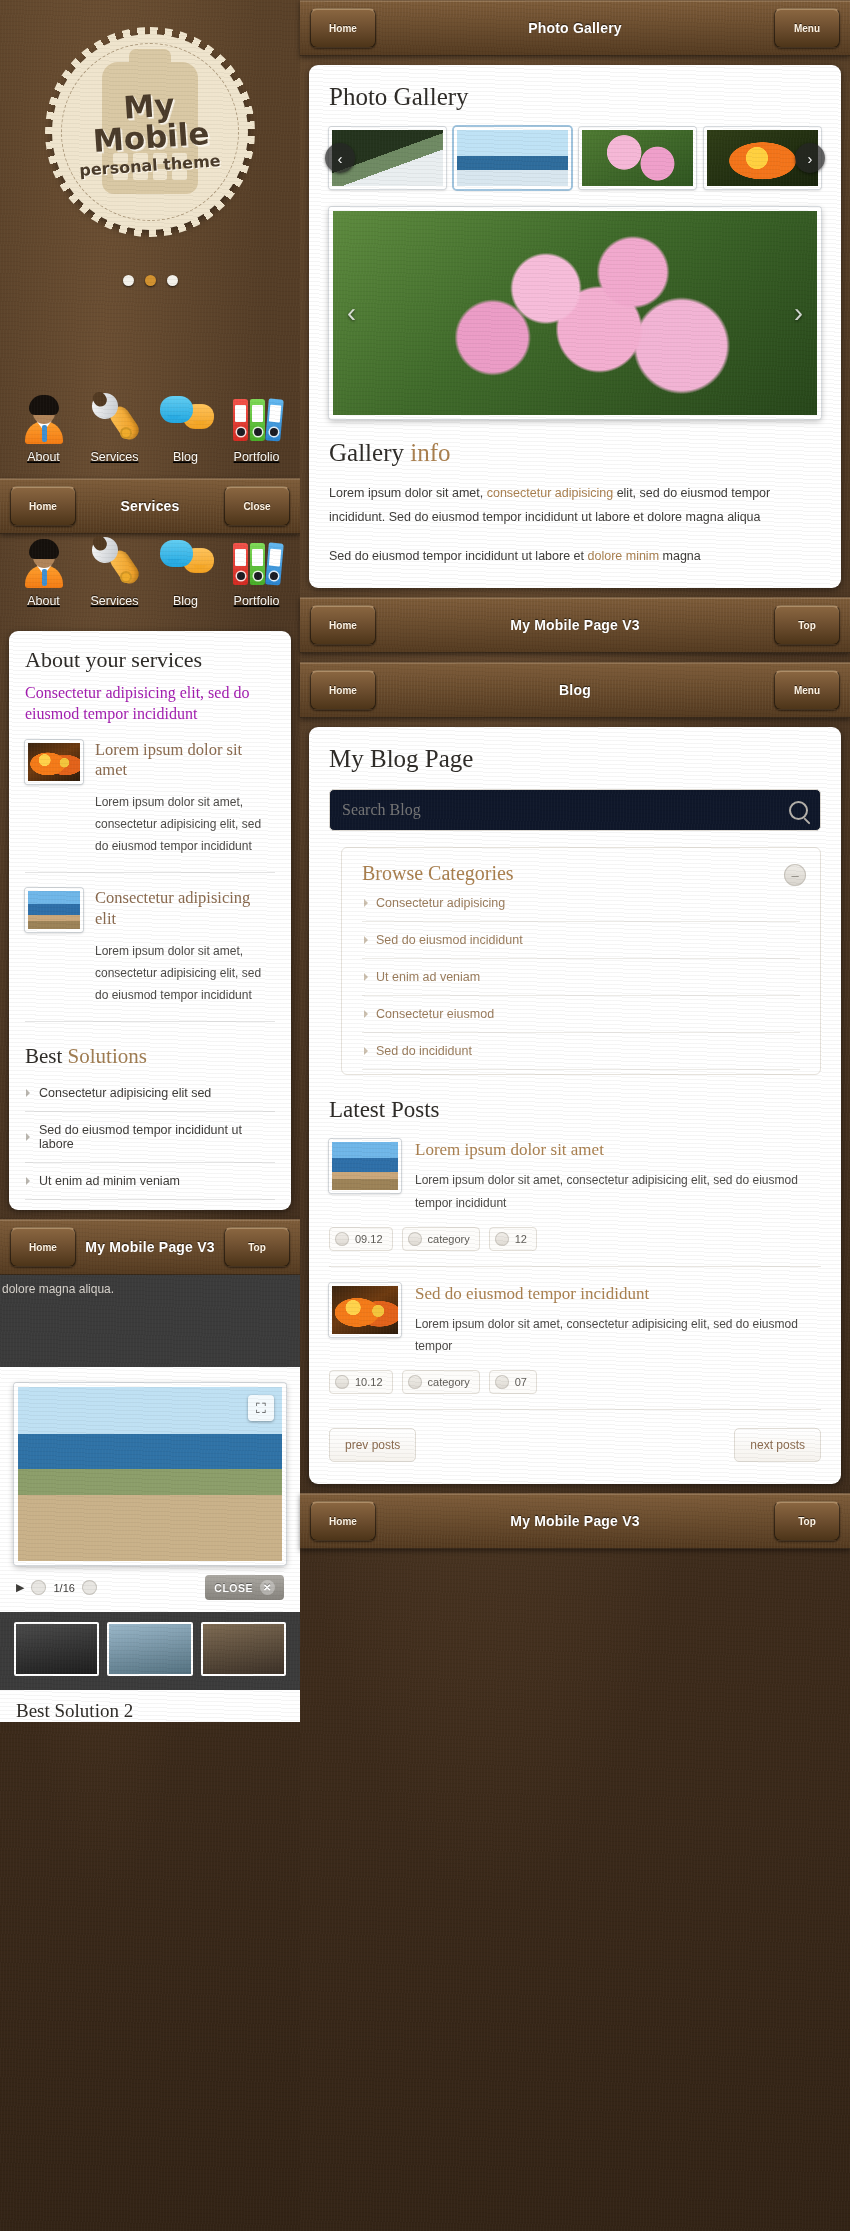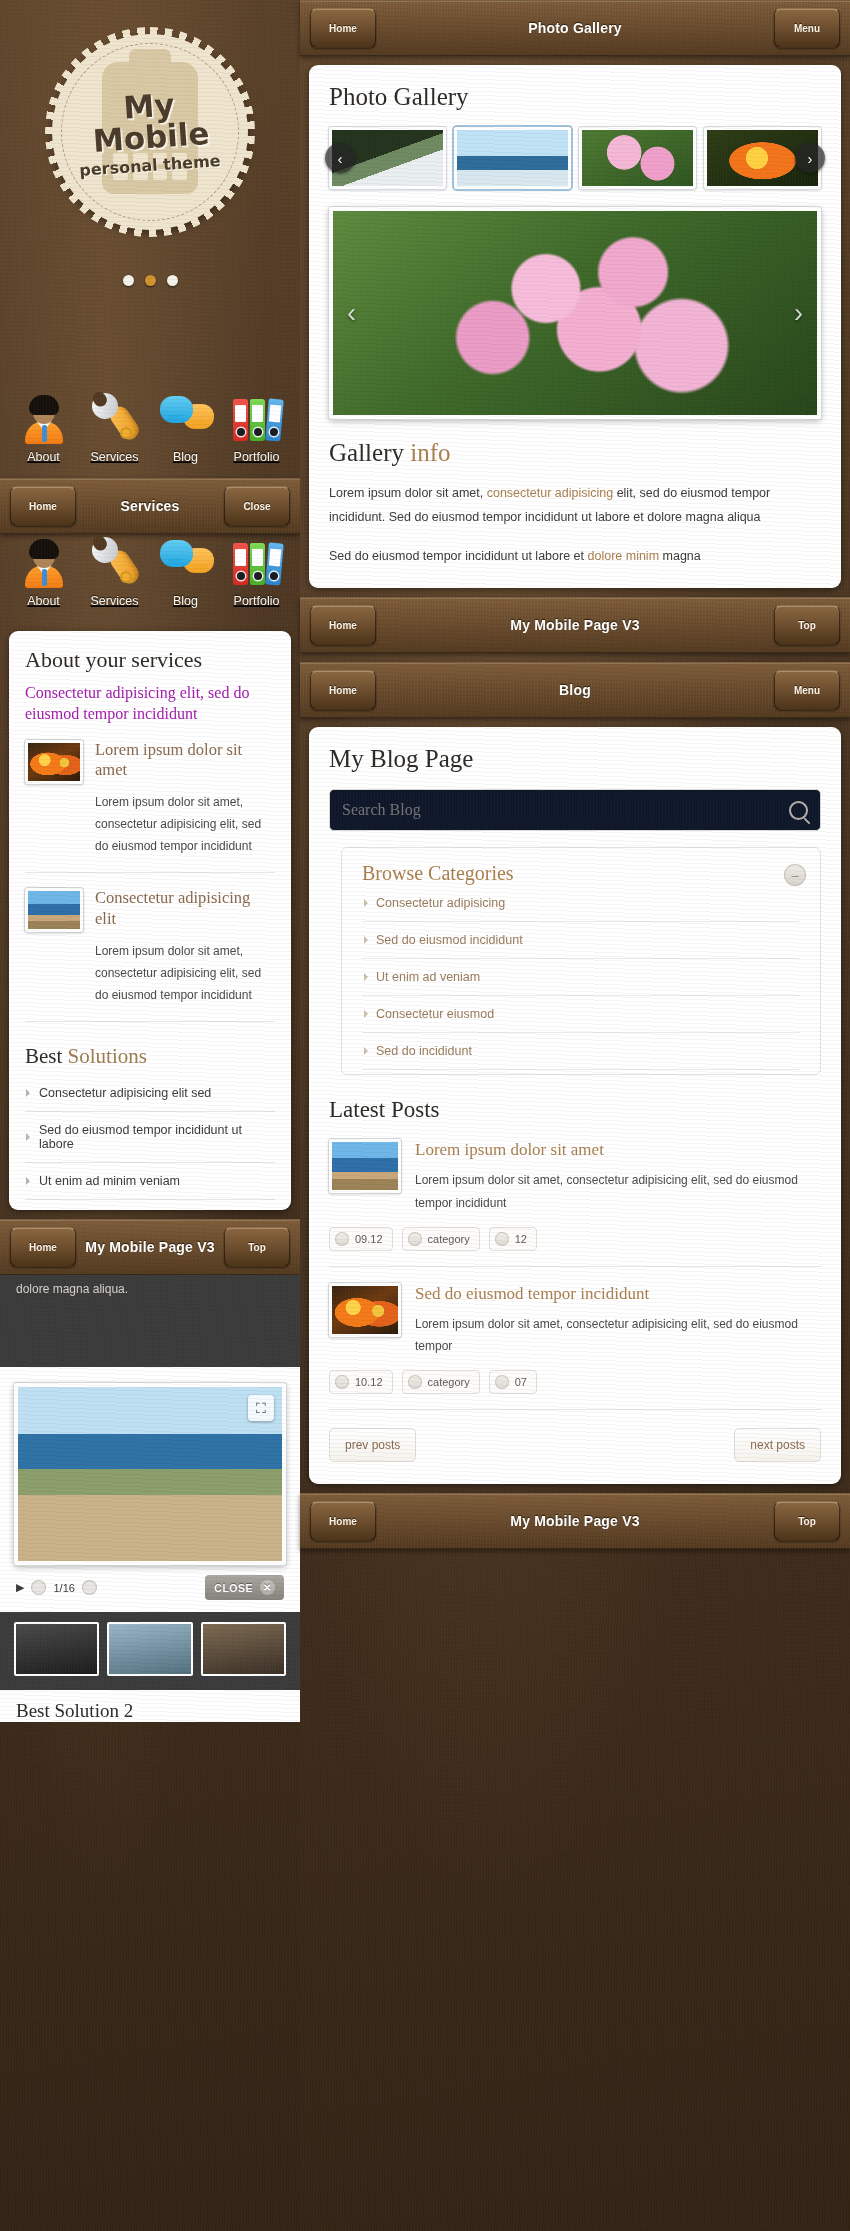--- a/index.html
+++ b/index.html
@@ -204,21 +204,21 @@
     border-bottom:1px solid #e4e4e4; position:relative;
   }
   .li::before{
     content:""; position:absolute; left:1px; top:50%; margin-top:-4px;
     border:4px solid transparent; border-left-color:#b9b5ae;
   }
 
   
   .lightwrap{ position:relative; flex:0 0 auto; }
   .darkfill{ background:#3b3b3b; height:92px; position:relative; }
-  .darkfill p{ color:#d7d2cb; font-size:12px; line-height:1.8; padding:4px 16px; }
+  .darkfill p{ color:#d7d2cb; font-size:12px; line-height:1.8; padding:4px 2px; }
   .lightbox{ background:#fff; padding:16px 14px 8px; position:relative; }
   .lb-photo{
     height:182px; border-radius:3px; position:relative;
     border:4px solid #fff; box-shadow:0 0 0 1px #d2d6da, 0 2px 6px rgba(0,0,0,.3);
     background:
       linear-gradient(180deg,#bfe0f3 0 27%, #2f72a6 27% 47%, #8c9e6a 47% 62%, #c9b189 62% 100%);
   }
   .lb-expand{
     position:absolute; top:8px; right:8px; width:26px; height:26px; border-radius:4px;
     background:rgba(255,255,255,.82); display:flex; align-items:center; justify-content:center;

